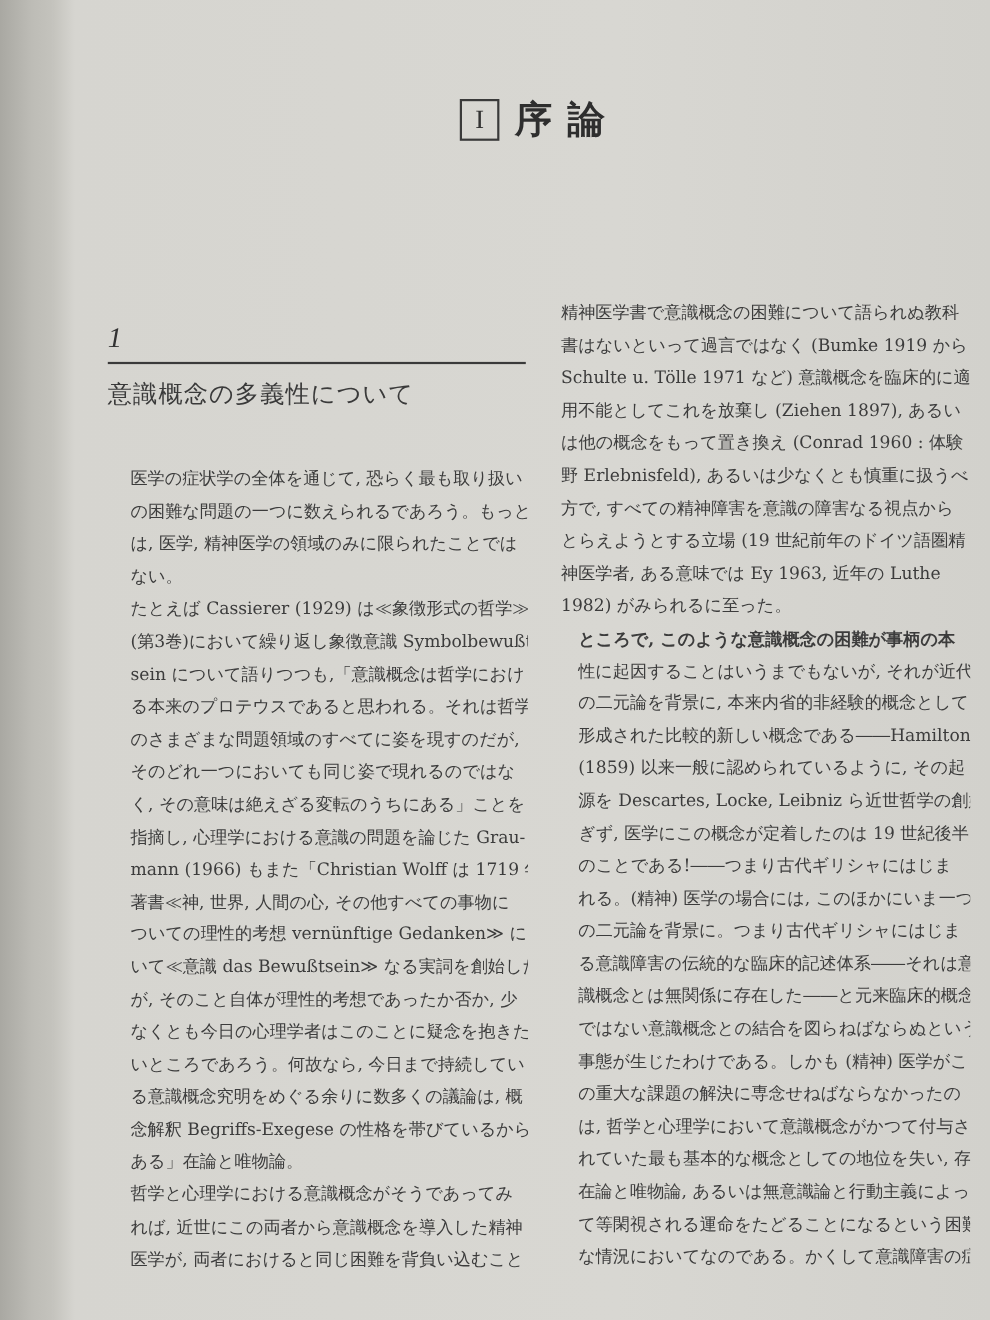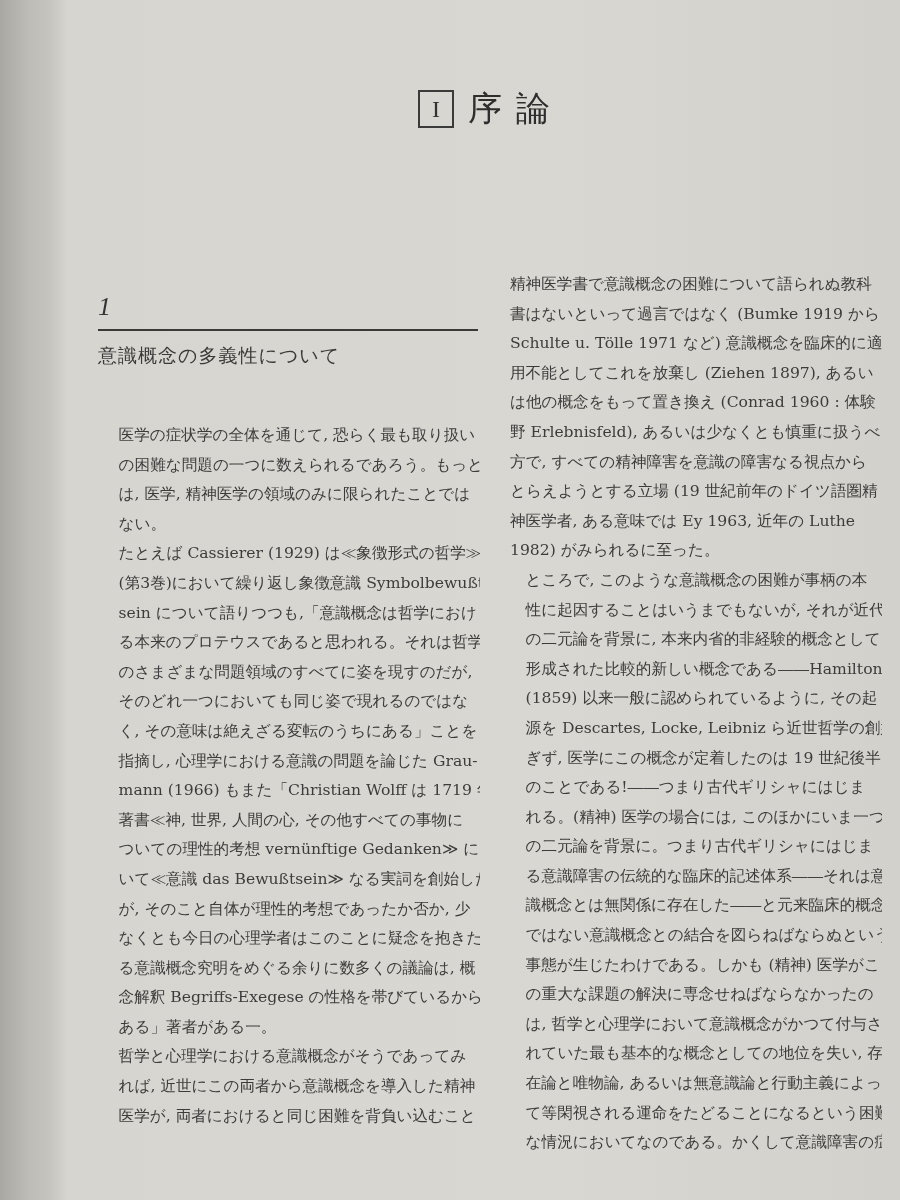--- a/index.html
+++ b/index.html
@@ -22,37 +22,37 @@
       position: absolute; left: 418px; top: 86px;
       display: flex; align-items: center; gap: 14px;
     }
     .chapter-box {
       width: 36px; height: 38px; border: 2px solid #3a3a3a;
       display: flex; align-items: center; justify-content: center;
       font-family: "Liberation Serif", serif; font-size: 24px; color: #333;
       box-sizing: border-box;
     }
     .chapter-title {
-      font-size: 34px; letter-spacing: 14px; color: #2e2e2e; font-weight: normal;
+      font-size: 34px; letter-spacing: 14px; color: #2e2e2e; font-weight: bold;
     }
     .col {
       position: absolute; font-size: 15.6px; line-height: 29.6px; color: #3c3c3c;
       text-align: justify;
     }
     .col-left { left: 103px; top: 421px; width: 377px; }
     .col-right { left: 510px; top: 270px; width: 372px; }
     .section-num {
       position: absolute; left: 98px; top: 292px;
       font-family: "Liberation Serif", serif; font-style: italic; font-size: 26px; color: #333;
     }
     .section-rule {
       position: absolute; left: 98px; top: 329px; width: 380px; height: 2px; background: #3a3a3a;
     }
     .section-title {
-      position: absolute; left: 98px; top: 343px; font-size: 19px; letter-spacing: 1px;
+      position: absolute; left: 98px; top: 343px; font-size: 22px; letter-spacing: 1px;
       font-family: "DejaVu Sans", "Liberation Sans", sans-serif; color: #3a3a3a;
     }
     .para { margin: 0; text-indent: 1em; }
     .para.noindent { text-indent: 0; }
     .line { display: block; white-space: nowrap; overflow: hidden; }
   </style>
 </head>
 <body>
 
 <div class="page"></div>
@@ -82,45 +82,46 @@
       <span class="line">のさまざまな問題領域のすべてに姿を現すのだが,</span>
       <span class="line">そのどれ一つにおいても同じ姿で現れるのではな</span>
       <span class="line">く, その意味は絶えざる変転のうちにある」ことを</span>
       <span class="line">指摘し, 心理学における意識の問題を論じた Grau-</span>
       <span class="line">mann (1966) もまた「Christian Wolff は 1719 年,</span>
       <span class="line">著書≪神, 世界, 人間の心, その他すべての事物に</span>
       <span class="line">ついての理性的考想 vernünftige Gedanken≫ にお</span>
       <span class="line">いて≪意識 das Bewußtsein≫ なる実詞を創始した</span>
       <span class="line">が, そのこと自体が理性的考想であったか否か, 少</span>
       <span class="line">なくとも今日の心理学者はこのことに疑念を抱きた</span>
+      <span class="line">いところであろう。何故なら, 今日まで持続してい</span>
       <span class="line">る意識概念究明をめぐる余りに数多くの議論は, 概</span>
       <span class="line">念解釈 Begriffs-Exegese の性格を帯びているからで</span>
-      <span class="line">ある」著者がある一。</span>
+      <span class="line">ある」在論と唯物論。</span>
     </div>
     <div class="para">
-      <span class="line" style="text-indent: 1em;">哲学と心理学における意識概念がそうであってみ</span>
+      <span class="line" style="text-indent: 1em; font-family: Liberation Mono, monospace;">哲学と心理学における意識概念がそうであってみ</span>
       <span class="line">れば, 近世にこの両者から意識概念を導入した精神</span>
       <span class="line">医学が, 両者におけると同じ困難を背負い込むこと</span>
     </div>
   </div>
 <div class="col col-right" id="right-col">
     <div class="para noindent">
       <span class="line">精神医学書で意識概念の困難について語られぬ教科</span>
       <span class="line">書はないといって過言ではなく (Bumke 1919 から</span>
       <span class="line">Schulte u. Tölle 1971 など) 意識概念を臨床的に適</span>
       <span class="line">用不能としてこれを放棄し (Ziehen 1897), あるい</span>
       <span class="line">は他の概念をもって置き換え (Conrad 1960 : 体験</span>
       <span class="line">野 Erlebnisfeld), あるいは少なくとも慎重に扱うべ</span>
       <span class="line">方で, すべての精神障害を意識の障害なる視点から</span>
       <span class="line">とらえようとする立場 (19 世紀前年のドイツ語圏精</span>
       <span class="line">神医学者, ある意味では Ey 1963, 近年の Luthe</span>
       <span class="line">1982) がみられるに至った。</span>
     </div>
     <div class="para">
-      <span class="line" style="text-indent: 1em;">ところで, このような意識概念の困難が事柄の本</span>
+      <span class="line" style="text-indent: 1em; font-weight: bold;">ところで, このような意識概念の困難が事柄の本</span>
       <span class="line">性に起因することはいうまでもないが, それが近代</span>
       <span class="line">の二元論を背景に, 本来内省的非経験的概念として</span>
       <span class="line">形成された比較的新しい概念である――Hamilton</span>
       <span class="line">(1859) 以来一般に認められているように, その起</span>
       <span class="line">源を Descartes, Locke, Leibniz ら近世哲学の創始者</span>
       <span class="line">ぎず, 医学にこの概念が定着したのは 19 世紀後半</span>
       <span class="line">のことである!――つまり古代ギリシャにはじま</span>
       <span class="line">れる。(精神) 医学の場合には, このほかにいま一つ</span>
       <span class="line">の二元論を背景に。つまり古代ギリシャにはじま</span>
       <span class="line">る意識障害の伝統的な臨床的記述体系――それは意</span>

